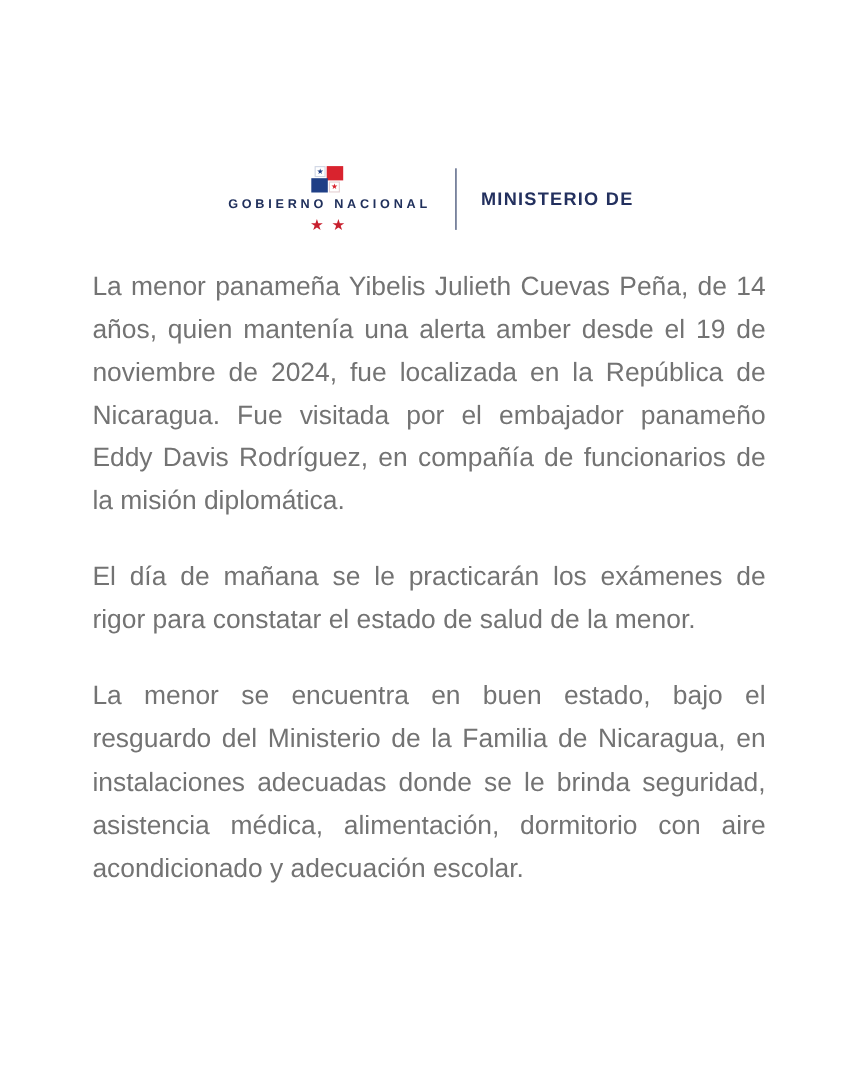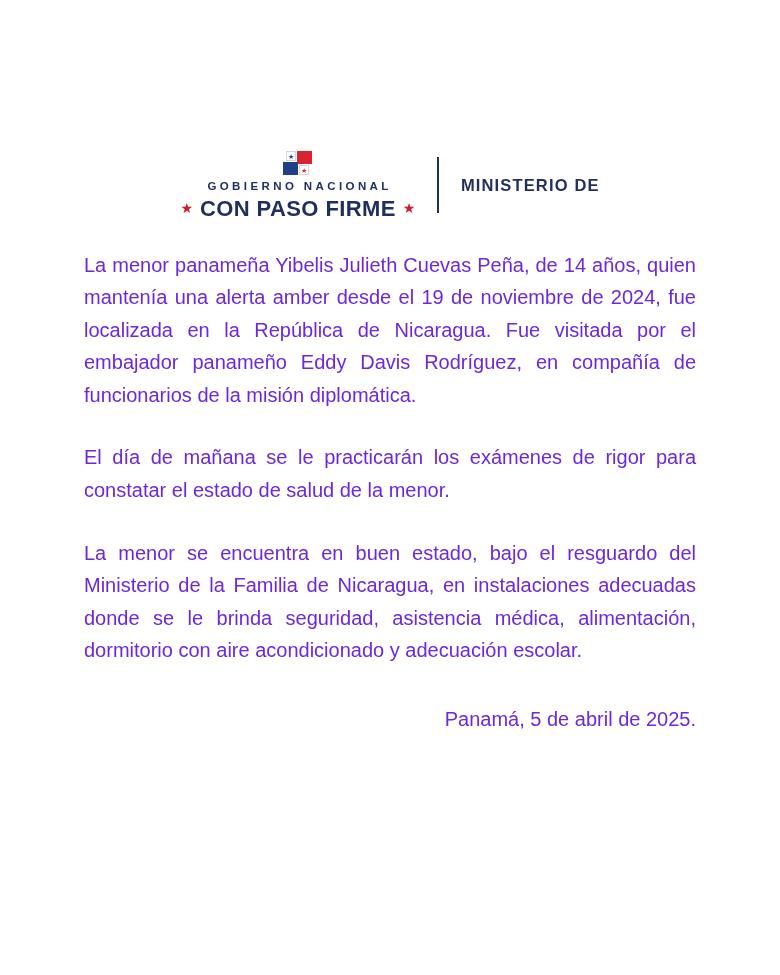--- a/index.html
+++ b/index.html
@@ -155,25 +155,25 @@
 
   
   .letter-body {
     margin: 0 auto;
     padding-top: 29px;
     width: 612px;
   }
 
   .letter-body p {
     margin: 0 0 30px 0;
-    font-size: 20px;
+    font-size: 24px;
     line-height: 1.63;
     text-align: justify;
     text-justify: inter-word;
-    color: #6d28d9;
+    color: #737373;
     hyphens: none;
   }
 
   .letter-body p.closing {
     text-align: right;
     margin-top: 36px;
     margin-bottom: 0;
   }
 </style>
 </head>
@@ -191,34 +191,32 @@
         <span class="sq sq-blue"></span>
         <span class="sq sq-white-red"></span>
         <span class="star-mark star-blue">★</span>
         <span class="star-mark star-red">★</span>
       </div>
 
       <div class="gobierno-nacional">GOBIERNO NACIONAL</div>
 
       <div class="con-paso-firme">
         <span class="cpf-star">★</span>
-        <span class="cpf-text">CON PASO FIRME</span>
         <span class="cpf-star">★</span>
       </div>
 
     </div>
 
     <div class="logo-divider"></div>
 
     <div class="logo-right">
       <div class="mire-line">MINISTERIO DE</div>
     </div>
 
   </div>
 
   <div class="letter-body">
     <p>La menor panameña Yibelis Julieth Cuevas Peña, de 14 años, quien mantenía una alerta amber desde el 19 de noviembre de 2024, fue localizada en la República de Nicaragua. Fue visitada por el embajador panameño Eddy Davis Rodríguez, en compañía de funcionarios de la misión diplomática.</p>
     <p>El día de mañana se le practicarán los exámenes de rigor para constatar el estado de salud de la menor.</p>
     <p>La menor se encuentra en buen estado, bajo el resguardo del Ministerio de la Familia de Nicaragua, en instalaciones adecuadas donde se le brinda seguridad, asistencia médica, alimentación, dormitorio con aire acondicionado y adecuación escolar.</p>
-    <p class="closing">Panamá, 5 de abril de 2025.</p>
   </div>
 
 </div>
 
 </body></html>

